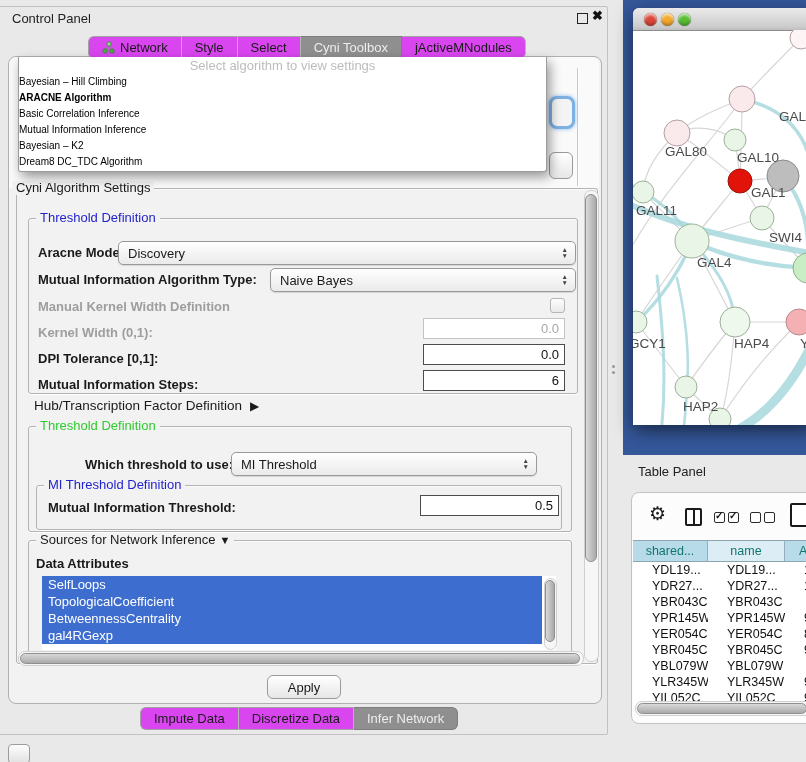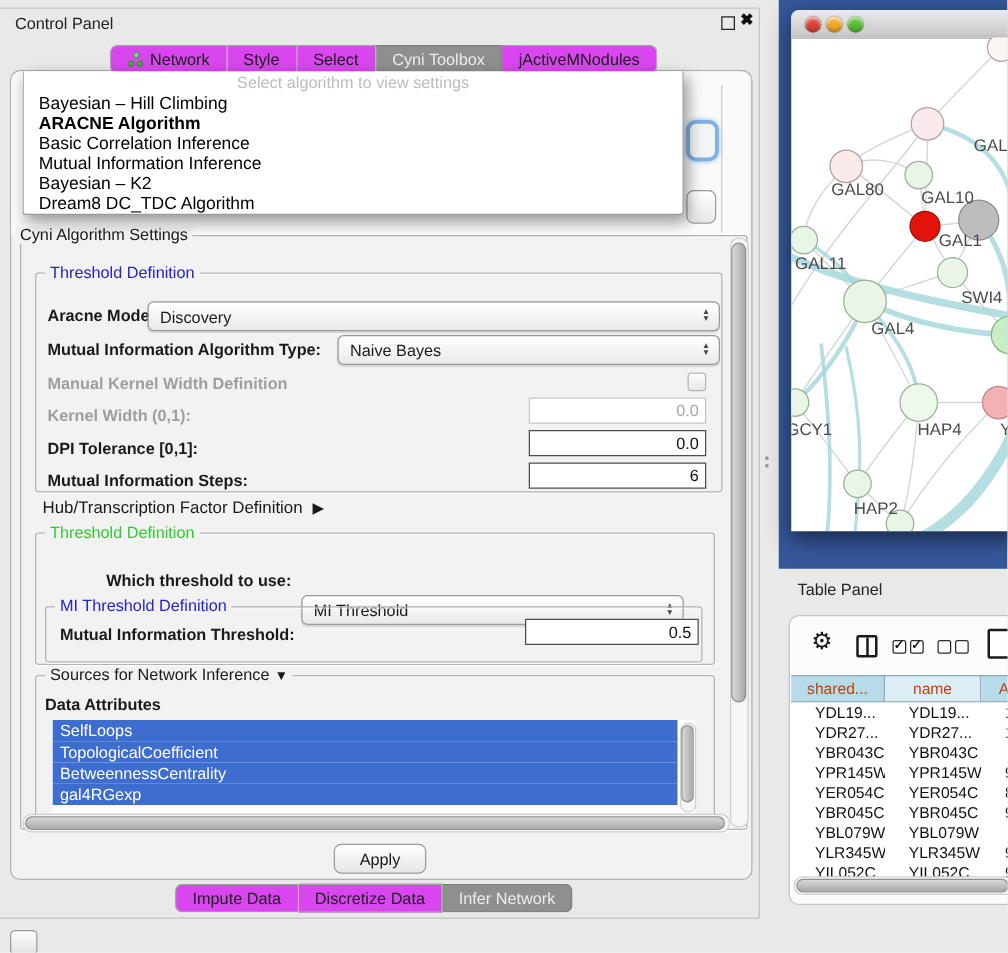--- a/index.html
+++ b/index.html
@@ -24,21 +24,21 @@
   #top-section{left:9px;top:57px;width:590px;height:131px;background:#fafafa;border-radius:8px 8px 0 0;}
   .etchv{left:577px;top:68px;width:1px;height:118px;background:#c9c9c9;box-shadow:1px 0 0 #fff;}
   #frag-combo-focus{left:549px;top:96px;width:20px;height:27px;border:3px solid #7db0e3;border-radius:8px;
        background:#f4f4f4;box-shadow:0 0 4px #8ab8e8;}
   #frag-combo2{left:549px;top:152px;width:22px;height:25px;border:1px solid #9a9a9a;border-radius:6px;
        background:linear-gradient(#ffffff,#e7e7e7);}
   
   #algo-popup{left:18px;top:57px;width:527px;height:114px;background:#fff;border:1px solid #9b9b9b;border-top:none;
        border-radius:0 0 3px 3px;box-shadow:3px 5px 12px rgba(0,0,0,.4);z-index:40;overflow:hidden;}
   .popup-ph{text-align:center;color:#bcbcbc;font-size:13px;height:17px;line-height:17px;}
-  .popup-item{font-size:14px;height:16px;line-height:16px;padding-left:12px;color:#000;white-space:nowrap;}
+  .popup-item{font-size:10px;height:16px;line-height:16px;padding-left:0;color:#000;white-space:nowrap;}
   .popup-item.bold{font-weight:bold;}
   
   .group{border:1px solid #b3b3b3;border-radius:3px;box-shadow:0 1px 0 rgba(255,255,255,.85),inset 0 1px 0 rgba(255,255,255,.7);}
   .gtitle{font-size:13px;background:#f2f2f2;padding:0 4px;line-height:14px;white-space:nowrap;z-index:3;}
   .gtitle.blue{color:#2323cd;}
   .gtitle.green{color:#2ecc2e;}
   .lbl{font-size:13px;font-weight:bold;white-space:nowrap;}
   .lbl.gray{color:#9e9e9e;}
   .plain{font-weight:normal;}
   .combo{border:1px solid #999;border-radius:5px;background:linear-gradient(#ffffff,#eaeaea);
@@ -79,21 +79,21 @@
   .gear{left:649px;top:504px;font-size:19px;color:#1a1a1a;line-height:19px;}
   #icon-split{left:685px;top:508px;width:13px;height:14px;border:2px solid #1a1a1a;border-radius:2px;}
   #icon-split::after{content:"";position:absolute;left:5.5px;top:0;width:2px;height:14px;background:#1a1a1a;}
   .cbpair{display:flex;}
   .cb{width:9px;height:9px;border:1.5px solid #2a2a2a;border-radius:2px;margin-right:3px;position:relative;background:#fff;}
   .cb.checked::after{content:"✓";position:absolute;left:0px;top:-3px;font-size:10px;font-weight:bold;color:#111;}
   #cb-checked{left:714px;top:512px;}
   #cb-unchecked{left:750px;top:512px;}
   #icon-doc{left:790px;top:503px;width:16px;height:20px;border:2px solid #1a1a1a;border-radius:2px;background:#fff;}
   #thead{left:633px;top:540px;display:flex;height:22px;}
-  .th{display:flex;align-items:center;justify-content:center;font-size:12.5px;color:#c2410c;
+  .th{display:flex;align-items:center;justify-content:center;font-size:12.5px;color:#0f766e;
       border-top:1px solid #8ea6b2;border-bottom:1px solid #8ea6b2;border-right:1px solid #93aeba;box-sizing:border-box;}
   .th.c0{background:#b7dbe9;}
   .th.c1{background:#dcedf5;}
   .th.c2{background:#b7dbe9;justify-content:flex-start;padding-left:14px;}
   .c0{width:75px;}.c1{width:77px;}.c2{width:80px;}
   #tbody{left:633px;top:562px;width:232px;height:144px;overflow:hidden;background:#fff;}
   .tr{display:flex;height:16px;line-height:16px;}
   .td{font-size:12.5px;color:#111;padding-left:19px;box-sizing:border-box;white-space:nowrap;overflow:hidden;}
   #tp-hscroll{left:635px;top:701px;width:185px;height:13px;}
   #tp-hthumb{left:637px;top:703px;width:168px;height:9px;}
@@ -201,21 +201,21 @@
 
 <div class="abs" style="left:34px;top:398px;display:flex;align-items:center;">
   <span class="plain" style="font-size:13.5px;">Hub/Transcription Factor Definition</span>
   <span class="hub-arrow">▶</span>
 </div>
 
 <div class="abs group" style="left:28px;top:426px;width:542px;height:104px;"></div>
 <span class="abs gtitle green" style="left:36px;top:419px;">Threshold Definition</span>
 
 <span class="abs lbl" style="left:85px;top:457px;">Which threshold to use:</span>
-<div class="abs combo" style="left:241px;top:452px;width:295px;height:22px;margin-top:24px;">
+<div class="abs combo" style="left:231px;top:452px;width:295px;height:22px;">
   <span>MI Threshold</span>
   <span class="stepper">
       <span>▲</span>
       <span>▼</span>
     </span>
 </div>
 
 <div class="abs group" style="left:36px;top:485px;width:524px;height:43px;"></div>
 <span class="abs gtitle blue" style="left:44px;top:478px;">MI Threshold Definition</span>
 <span class="abs lbl" style="left:48px;top:500px;">Mutual Information Threshold:</span>

